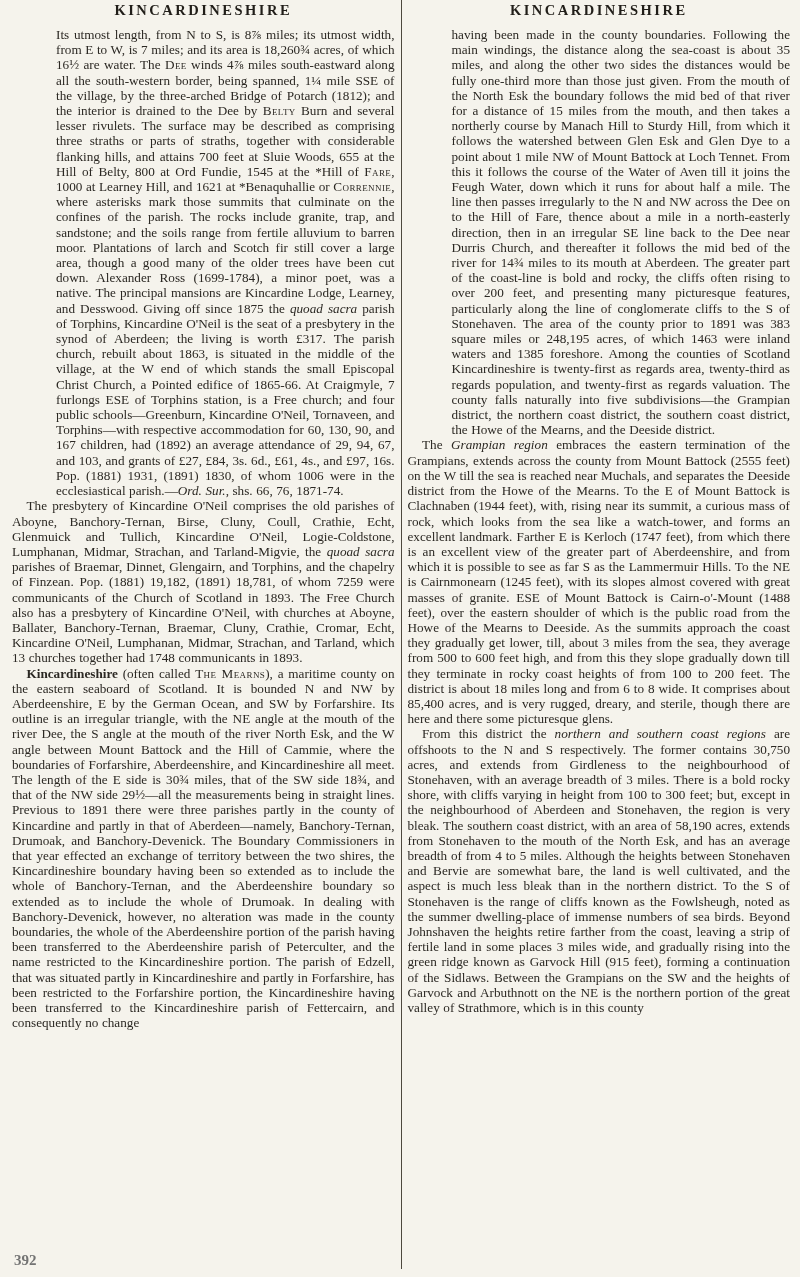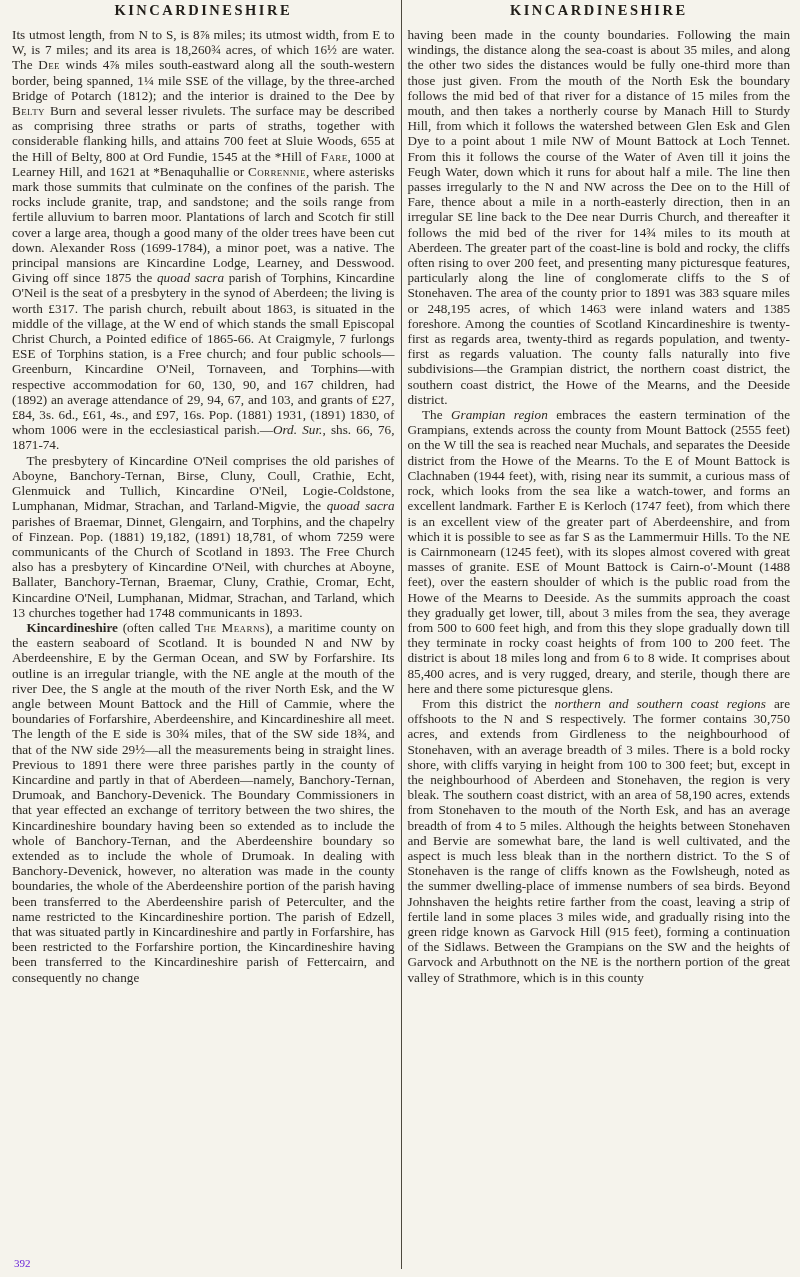--- a/index.html
+++ b/index.html
@@ -43,32 +43,33 @@
   p.para {
     margin: 0;
     font-size: 13.2px;
     line-height: 15.2px;
     text-align: justify;
     text-indent: 1.1em;
     word-spacing: 0.02em;
   }
   p.para.noindent {
     text-indent: 0;
+    margin-left: 44px;
   }
   .sc {
     font-variant: small-caps;
     letter-spacing: 0.4px;
   }
   .pagenum {
     margin-top: auto;
-    font-size: 11px;
-    font-weight: normal;
+    font-size: 15px;
+    font-weight: bold;
     text-align: left;
     padding: 4px 0 0 2px;
-    color: #6d28d9;
+    color: #737373;
   }
 </style>
 </head>
 <body>
 
 <div class="page">
 
   <div class="col">
     <div class="col-header">KINCARDINESHIRE</div>
     <p class="para noindent">Its utmost length, from N to S, is 8⅞ miles; its utmost width, from E to W, is 7 miles; and its area is 18,260¾ acres, of which 16½ are water. The <span class="sc">Dee</span> winds 4⅞ miles south-eastward along all the south-western border, being spanned, 1¼ mile SSE of the village, by the three-arched Bridge of Potarch (1812); and the interior is drained to the Dee by <span class="sc">Belty</span> Burn and several lesser rivulets. The surface may be described as comprising three straths or parts of straths, together with considerable flanking hills, and attains 700 feet at Sluie Woods, 655 at the Hill of Belty, 800 at Ord Fundie, 1545 at the *Hill of <span class="sc">Fare</span>, 1000 at Learney Hill, and 1621 at *Benaquhallie or <span class="sc">Corrennie</span>, where asterisks mark those summits that culminate on the confines of the parish. The rocks include granite, trap, and sandstone; and the soils range from fertile alluvium to barren moor. Plantations of larch and Scotch fir still cover a large area, though a good many of the older trees have been cut down. Alexander Ross (1699-1784), a minor poet, was a native. The principal mansions are Kincardine Lodge, Learney, and Desswood. Giving off since 1875 the <i>quoad sacra</i> parish of Torphins, Kincardine O'Neil is the seat of a presbytery in the synod of Aberdeen; the living is worth £317. The parish church, rebuilt about 1863, is situated in the middle of the village, at the W end of which stands the small Episcopal Christ Church, a Pointed edifice of 1865-66. At Craigmyle, 7 furlongs ESE of Torphins station, is a Free church; and four public schools—Greenburn, Kincardine O'Neil, Tornaveen, and Torphins—with respective accommodation for 60, 130, 90, and 167 children, had (1892) an average attendance of 29, 94, 67, and 103, and grants of £27, £84, 3s. 6d., £61, 4s., and £97, 16s. Pop. (1881) 1931, (1891) 1830, of whom 1006 were in the ecclesiastical parish.—<i>Ord. Sur.</i>, shs. 66, 76, 1871-74.</p>

